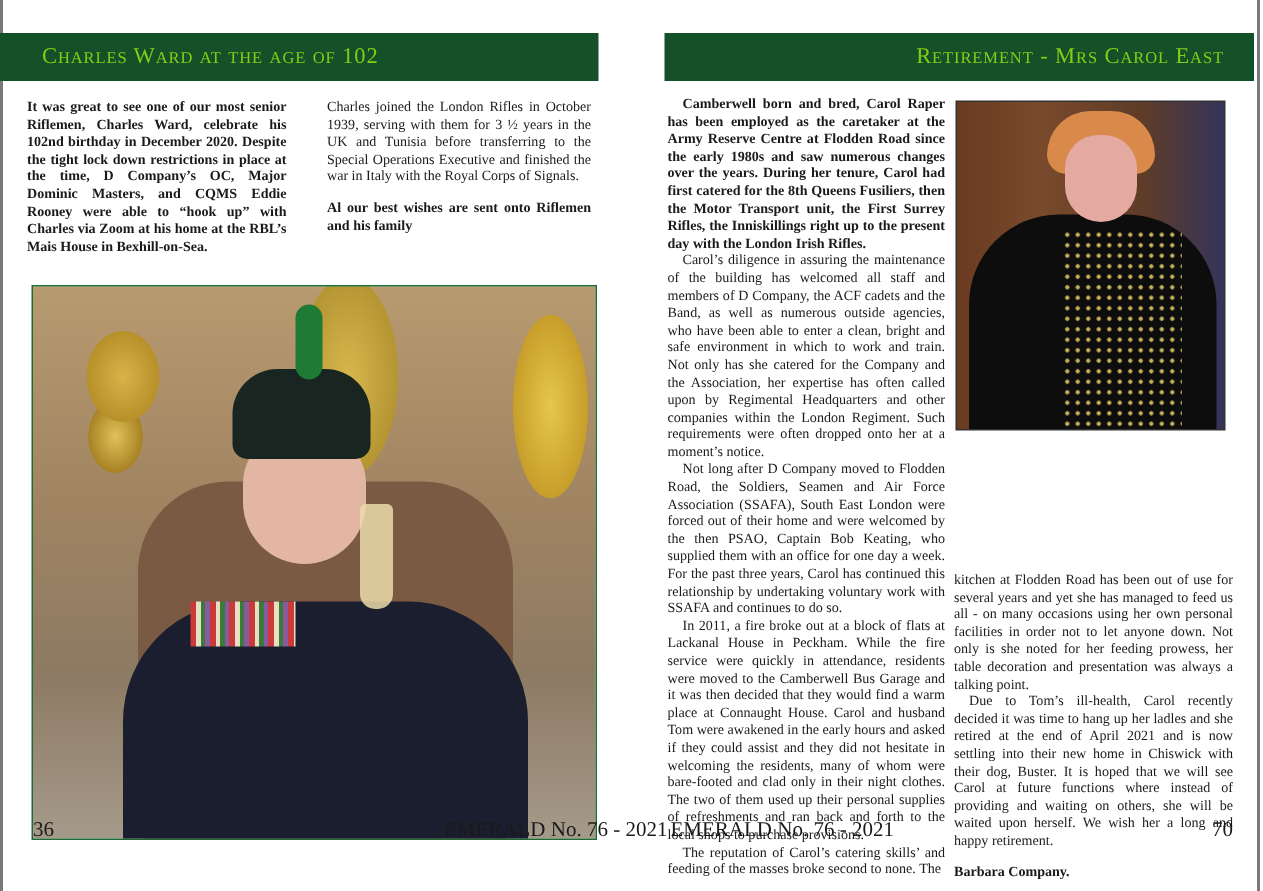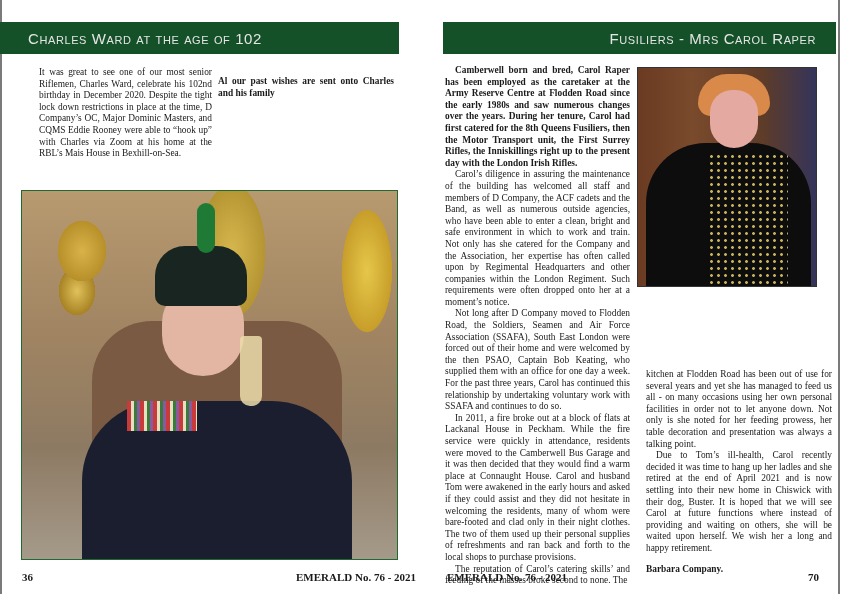--- a/index.html
+++ b/index.html
@@ -3,40 +3,40 @@
   <meta charset="utf-8">
   <style>
     * { box-sizing: border-box; margin: 0; padding: 0; }
     html, body { width: 842px; height: 594px; background: #ffffff; overflow: hidden; }
     body { position: relative; font-family: "Liberation Serif", "DejaVu Serif", serif; color: #1a1a1a; }
 
     .edge-left { position: absolute; left: 0; top: 0; width: 2px; height: 594px; background: #7a7a7a; }
     .edge-right { position: absolute; right: 2px; top: 0; width: 2px; height: 594px; background: #7a7a7a; }
 
     .banner {
-      position: absolute; top: 22px; height: 32px; background: #145128; color: #e5e5e5;
-      font-family: Liberation Sans, sans-serif; font-variant: small-caps; letter-spacing: 0.6px;
+      position: absolute; top: 22px; height: 32px; background: #145128; color: #84cc16;
+      font-family: Liberation Serif, serif; font-variant: small-caps; letter-spacing: 0.6px;
       font-size: 15px; display: flex; align-items: center;
     }
     .banner-left { left: 0; width: 399px; padding-left: 28px; }
     .banner-right { left: 443px; width: 393px; justify-content: flex-end; padding-right: 20px; }
 
     .col {
       position: absolute; font-size: 9.4px; line-height: 11.6px; text-align: justify;
       hyphens: auto;
     }
     .col p { margin: 0; }
     .col p.indent { text-indent: 10px; }
     .col p.bold { font-weight: bold; }
     .col p.gap { margin-top: 9px; }
 
-    .col-l1 { left: 39px; top: 67px; width: 173px; }
+    .col-l1 { left: 18px; top: 67px; width: 173px; font-weight: bold; }
     .col-l2 { left: 218px; top: 67px; width: 176px; }
     .col-r1 { left: 445px; top: 65px; width: 185px; }
-    .col-r2 { left: 636px; top: 369px; width: 186px; margin-left: 10px; }
+    .col-r2 { left: 636px; top: 382px; width: 186px; }
 
     .photo-ward {
       position: absolute; left: 21px; top: 190px; width: 377px; height: 370px;
       border: 1px solid #1e6a33; overflow: hidden;
       background:
         radial-gradient(ellipse 40px 50px at 60px 60px, #d9b24a 0%, #b8902a 60%, transparent 61%),
         radial-gradient(ellipse 30px 40px at 55px 100px, #e0c25a 0%, #a88224 60%, transparent 61%),
         radial-gradient(ellipse 45px 110px at 345px 80px, #e6c74a 0%, #c79e2a 55%, transparent 56%),
         radial-gradient(ellipse 60px 120px at 210px 60px, #d6b74e 0%, #b59532 55%, transparent 56%),
         linear-gradient(180deg, #b79a6f 0%, #a08462 40%, #8d7a63 70%, #a59a8a 100%);
@@ -85,59 +85,60 @@
     }
     .photo-raper .face {
       position: absolute; left: 72px; top: 22px; width: 48px; height: 58px;
       border-radius: 24px 24px 26px 26px; background: #e4a9a0;
     }
     .photo-raper .hair {
       position: absolute; left: 60px; top: 6px; width: 72px; height: 42px;
       border-radius: 36px 36px 16px 16px; background: #d98a4a;
     }
 
-    .footer { position: absolute; top: 571px; font-size: 11px; font-weight: bold; }
+    .footer { position: absolute; top: 546px; font-size: 14px; }
     .footer.page-l { left: 22px; }
     .footer.mag-l { left: 296px; }
     .footer.mag-r { left: 447px; }
     .footer.page-r { left: 808px; }
   </style>
 </head>
 <body>
 
 <div class="edge-left"></div>
 <div class="edge-right"></div>
 
 <div class="banner banner-left">
   <span>Charles Ward at the age of 102</span>
 </div>
 
 <div class="col col-l1">
   <p>It was great to see one of our most senior Riflemen, Charles Ward, celebrate his 102nd birthday in December 2020. Despite the tight lock down restrictions in place at the time, D Company’s OC, Major Dominic Masters, and CQMS Eddie Rooney were able to “hook up” with Charles via Zoom at his home at the RBL’s Mais House in Bexhill-on-Sea.</p>
 </div>
 
 <div class="col col-l2">
-  <p class="bold gap">Al our past wishes are sent onto Charles and his family</p>
+  <p>Charles joined the London Rifles in October 1939, serving with them for 3 ½ years in the UK and Tunisia before transferring to the Special Operations Executive and finished the war in Italy with the Royal Corps of Signals.</p>
+  <p class="bold gap">Al our best wishes are sent onto Riflemen and his family</p>
 </div>
 
 <div class="photo-ward" title="Charles Ward in uniform with medals and hat, raising a glass, with gold 102 balloons">
   <div class="chair"></div>
   <div class="jacket"></div>
   <div class="medals"></div>
   <div class="face"></div>
   <div class="hat"></div>
   <div class="plume"></div>
   <div class="glass"></div>
 </div>
 
 <div class="footer page-l">36</div>
 <div class="footer mag-l">EMERALD No. 76 - 2021</div>
 
 <div class="banner banner-right">
-  <span>Fusiliers - Mrs Carol Raper</span>
+  <span>Retirement - Mrs Carol East</span>
 </div>
 
 <div class="col col-r1">
   <p class="bold indent">Camberwell born and bred, Carol Raper has been employed as the caretaker at the Army Reserve Centre at Flodden Road since the early 1980s and saw numerous changes over the years. During her tenure, Carol had first catered for the 8th Queens Fusiliers, then the Motor Transport unit, the First Surrey Rifles, the Inniskillings right up to the present day with the London Irish Rifles.</p>
   <p class="indent">Carol’s diligence in assuring the maintenance of the building has welcomed all staff and members of D Company, the ACF cadets and the Band, as well as numerous outside agencies, who have been able to enter a clean, bright and safe environment in which to work and train. Not only has she catered for the Company and the Association, her expertise has often called upon by Regimental Headquarters and other companies within the London Regiment. Such requirements were often dropped onto her at a moment’s notice.</p>
   <p class="indent">Not long after D Company moved to Flodden Road, the Soldiers, Seamen and Air Force Association (SSAFA), South East London were forced out of their home and were welcomed by the then PSAO, Captain Bob Keating, who supplied them with an office for one day a week. For the past three years, Carol has continued this relationship by undertaking voluntary work with SSAFA and continues to do so.</p>
   <p class="indent">In 2011, a fire broke out at a block of flats at Lackanal House in Peckham. While the fire service were quickly in attendance, residents were moved to the Camberwell Bus Garage and it was then decided that they would find a warm place at Connaught House. Carol and husband Tom were awakened in the early hours and asked if they could assist and they did not hesitate in welcoming the residents, many of whom were bare-footed and clad only in their night clothes. The two of them used up their personal supplies of refreshments and ran back and forth to the local shops to purchase provisions.</p>
   <p class="indent">The reputation of Carol’s catering skills’ and feeding of the masses broke second to none. The</p>
 </div>
 

